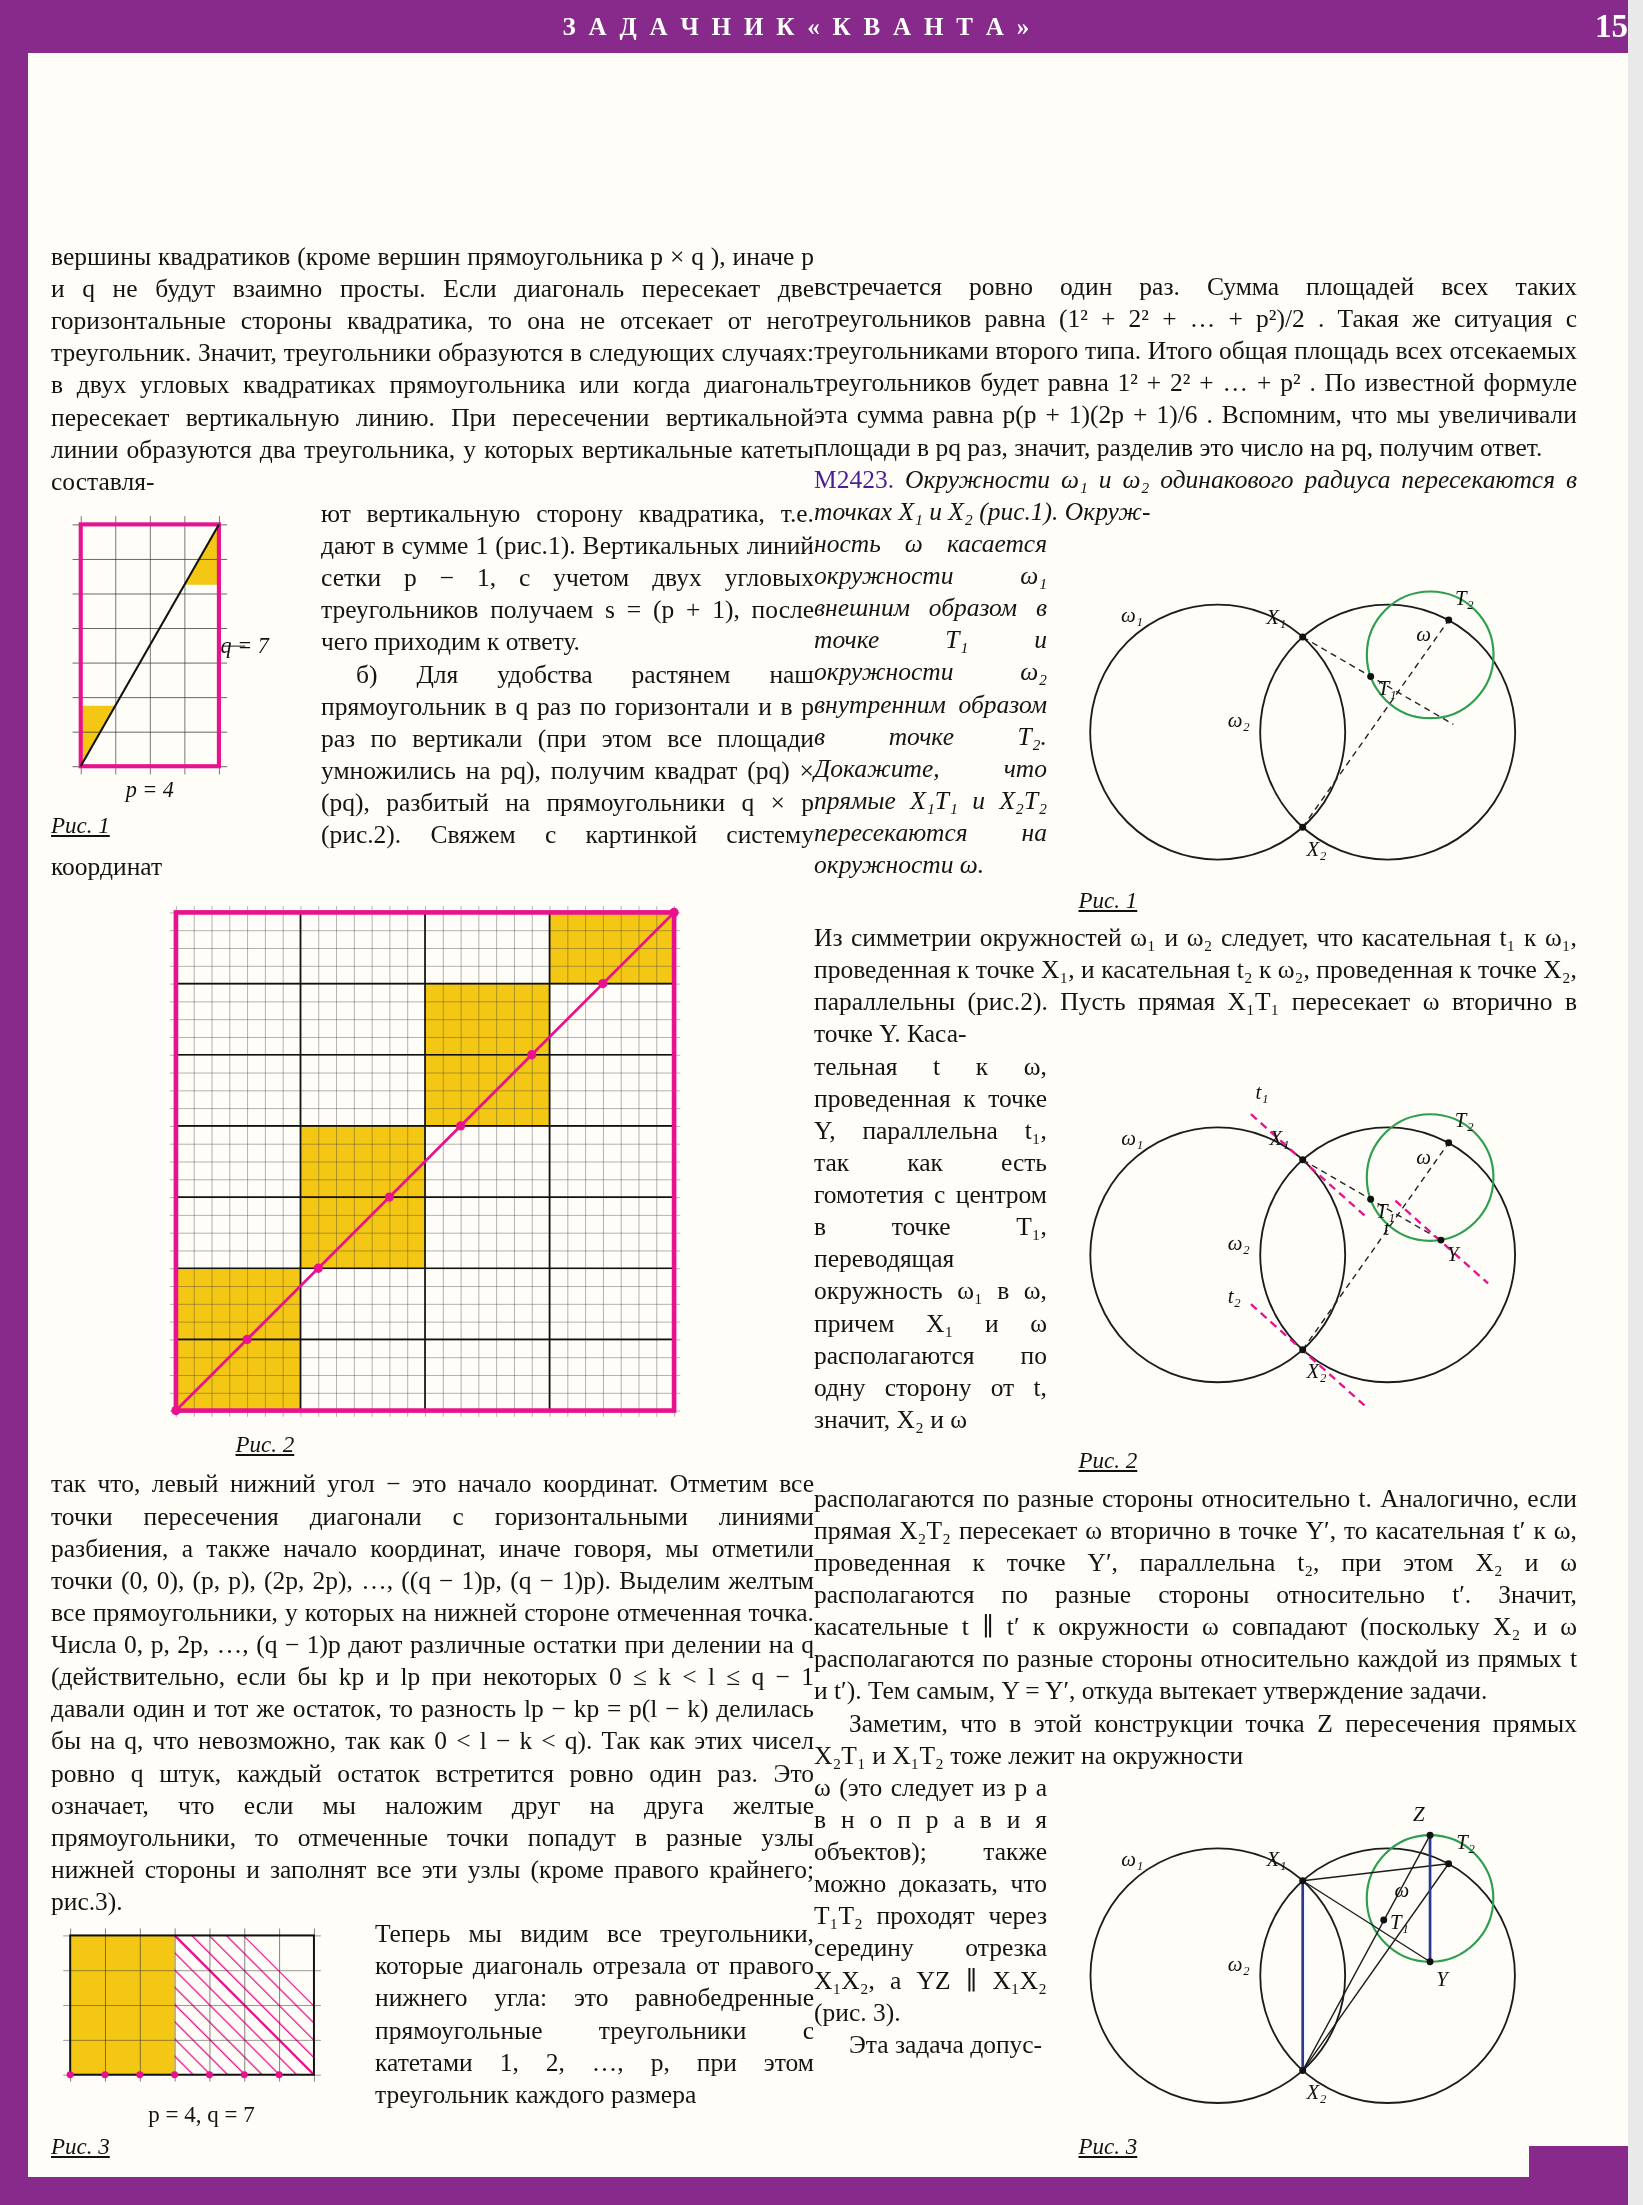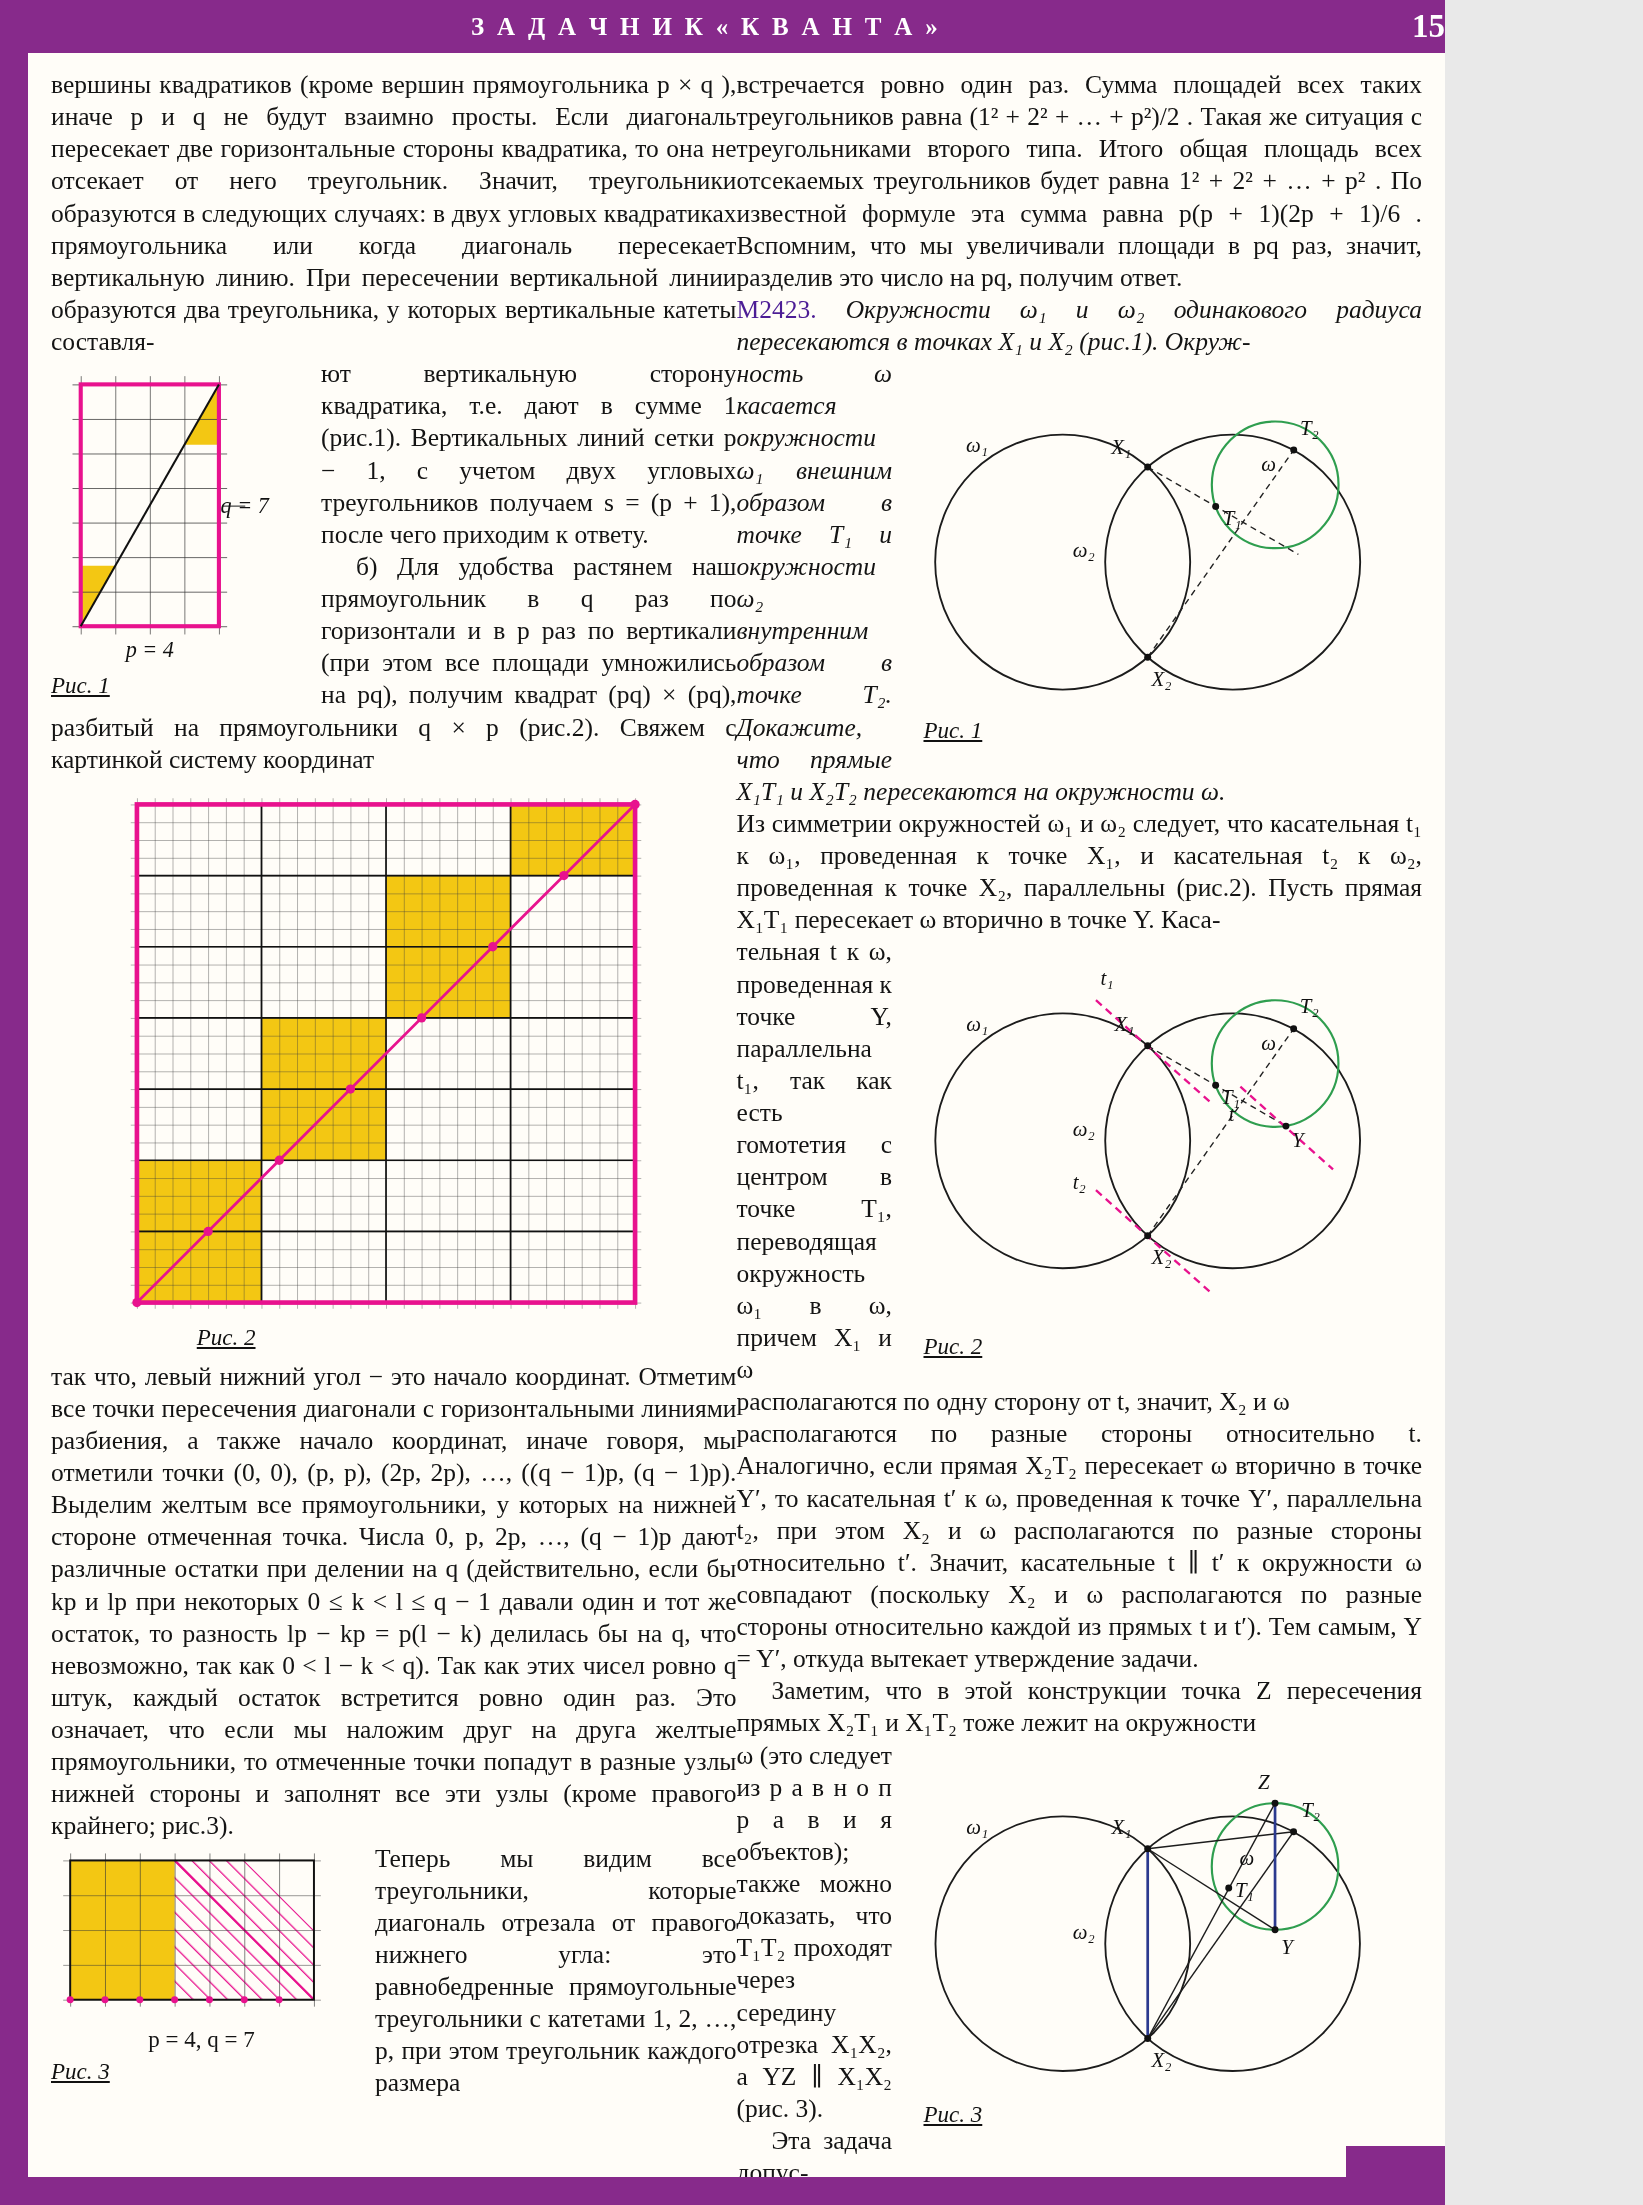--- a/index.html
+++ b/index.html
@@ -1,24 +1,24 @@
 <!DOCTYPE html>
 <html style="font-size:13px"><head>
 <meta charset="utf-8">
 <style>
   html,body{margin:0;padding:0;background:#e9e9e9;}
-  .page{position:relative;width:1445px;height:2205px;background:#fffdf8;overflow:hidden;
+  .page{position:relative;width:1628px;height:2205px;background:#fffdf8;overflow:hidden;
         font-family:"Liberation Serif","DejaVu Serif",serif;font-size:25.5px;line-height:1.26;color:#141414;}
   .stripe{position:absolute;left:0;top:0;width:28px;height:100%;background:#872a8b;}
   .header{position:absolute;left:0;top:0;right:0;height:53px;background:#872a8b;display:flex;align-items:center;}
   .header .title{flex:1;text-align:center;color:#fff;font-weight:bold;letter-spacing:3.3px;font-size:25px;}
   .header .pnum{color:#fff;font-weight:bold;font-size:33px;}
   .footer{position:absolute;left:0;bottom:0;right:0;height:28px;background:#872a8b;}
   .footer-tab{position:absolute;right:0;bottom:0;width:99px;height:59px;background:#872a8b;}
-  .content{position:absolute;top:69px;left:51px;right:23px;bottom:36px;display:flex;}
+  .content{position:absolute;top:69px;left:51px;right:23px;bottom:36px;display:flex;align-items:flex-end;}
   .col{width:763px;}
   .col p{margin:0;text-align:justify;}
   .indent{text-indent:35px;}
   .ital{font-style:italic;}
   .mnum{font-weight:normal;color:#4c1d95;font-style:normal;}
   .authors{text-align:right;font-style:italic;margin:5px 0 8.2px 0;}
   .fig{margin:0;}
   .fl-left{float:left;margin:5px 23px 6.6px 0;}
   .fl-right{float:right;margin:3.3px 0 6.6px 20px;}
   .clear{clear:both;}

